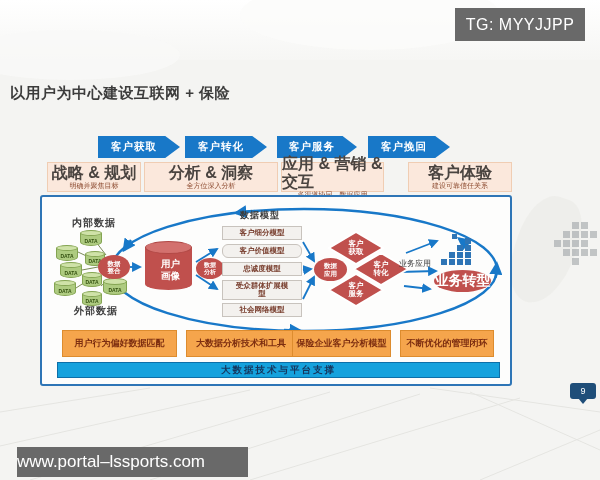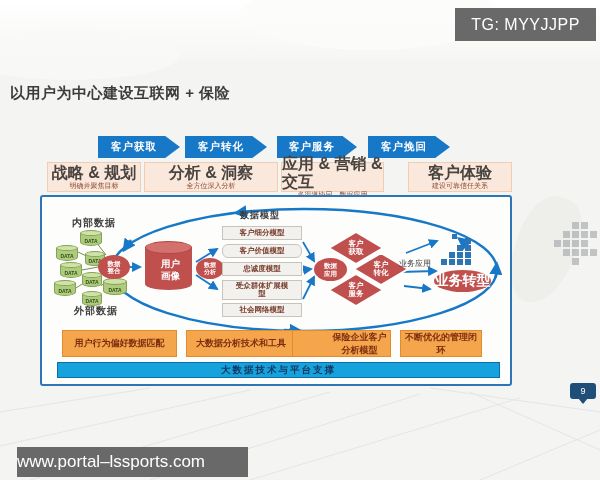--- a/index.html
+++ b/index.html
@@ -9,21 +9,21 @@
     background:#f4f4f2;
   }
   .abs{position:absolute;}
   
   .bg-top{left:0;top:0;width:600px;height:60px;background:linear-gradient(#ffffff,#f6f6f4);}
   .bg-wisp{left:515px;top:195px;width:60px;height:110px;background:#e9e9e6;border-radius:50% 40% 60% 50%;transform:rotate(18deg);opacity:.55;}
   .bg-cloud1{left:240px;top:-20px;width:260px;height:70px;background:#fbfbfa;border-radius:50%;opacity:.8;}
   .bg-cloud2{left:-40px;top:30px;width:220px;height:50px;background:#f9f9f7;border-radius:50%;opacity:.8;}
   
   .gray-badge{background:#696969;color:#fff;display:flex;align-items:center;}
-  .tg-badge{left:455px;top:8px;width:141px;height:33px;font-size:16px;justify-content:center;letter-spacing:.5px;}
+  .tg-badge{left:455px;top:8px;width:130px;height:33px;font-size:16px;justify-content:center;letter-spacing:.5px;}
   .url-badge{left:17px;top:447px;width:231px;height:30px;font-size:17px;padding-left:0;box-sizing:border-box;}
   
   .slide-title{left:10px;top:84px;font-size:15px;font-weight:bold;color:#3c3c3c;letter-spacing:.5px;}
   
   .parrow{top:136px;height:22px;background:#1878c8;color:#fff;font-weight:bold;font-size:10.5px;
     display:flex;align-items:center;justify-content:center;padding-right:10px;box-sizing:border-box;
     clip-path:polygon(0 0,82% 0,100% 50%,82% 100%,0 100%);letter-spacing:1px;}
   
   .pcard{top:162px;height:30px;background:#fbe8dc;border:1px solid #f0cdb3;box-sizing:border-box;
     display:flex;flex-direction:column;align-items:center;justify-content:center;line-height:1.15;}
@@ -234,21 +234,21 @@
 <div class="abs dtext" style="left:346px;top:279px;height:22px;">客户服务</div>
 
 <div class="abs" style="left:399px;top:258px;font-size:8px;font-weight:normal;color:#3b3b3b;">业务应用</div>
 
 <div class="abs oval" style="left:434px;top:270px;width:57px;height:22px;font-size:14px;">
   <div>业务转型</div>
 </div>
 
 <div class="abs obox" style="left:62px;width:115px;">用户行为偏好数据匹配</div>
 <div class="abs obox" style="left:186px;width:110px;">大数据分析技术和工具</div>
-<div class="abs obox" style="left:292px;width:99px;padding-left:36px;">保险企业客户分析模型</div>
-<div class="abs obox" style="left:400px;width:82px;">不断优化的管理闭环</div>
+<div class="abs obox" style="left:292px;width:99px;">保险企业客户分析模型</div>
+<div class="abs obox" style="left:400px;width:94px;">不断优化的管理闭环</div>
 
 <div class="abs platform-bar">大数据技术与平台支撑</div>
 
 <div class="abs page-badge">9</div>
 <div class="abs page-badge-tip"></div>
 
 <div class="abs gray-badge url-badge">www.portal–lssports.com</div>
 
 </body></html>

